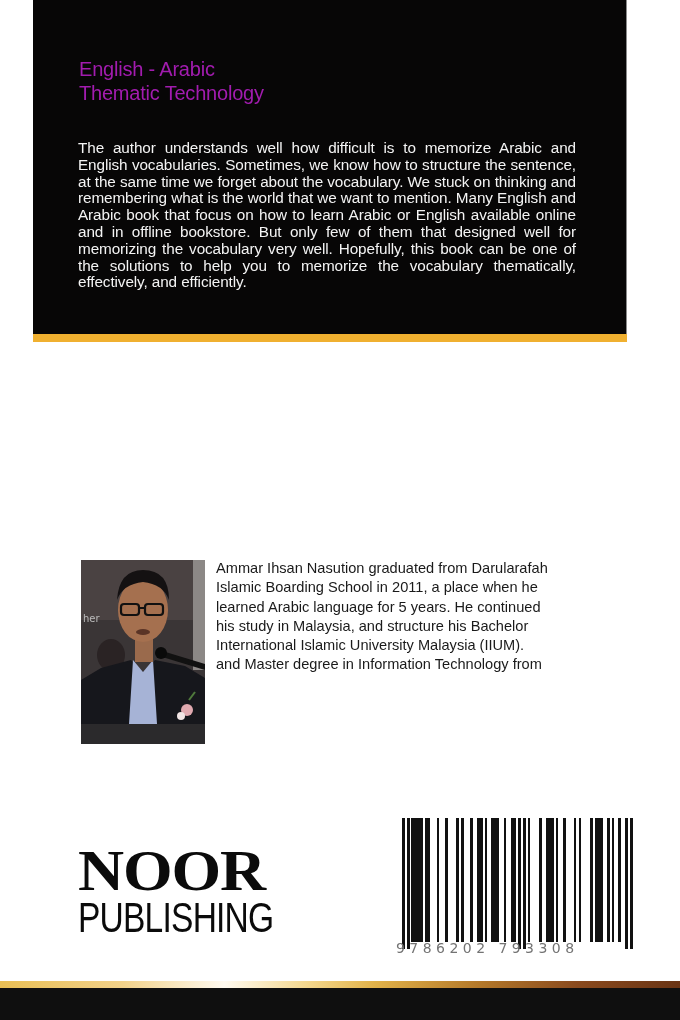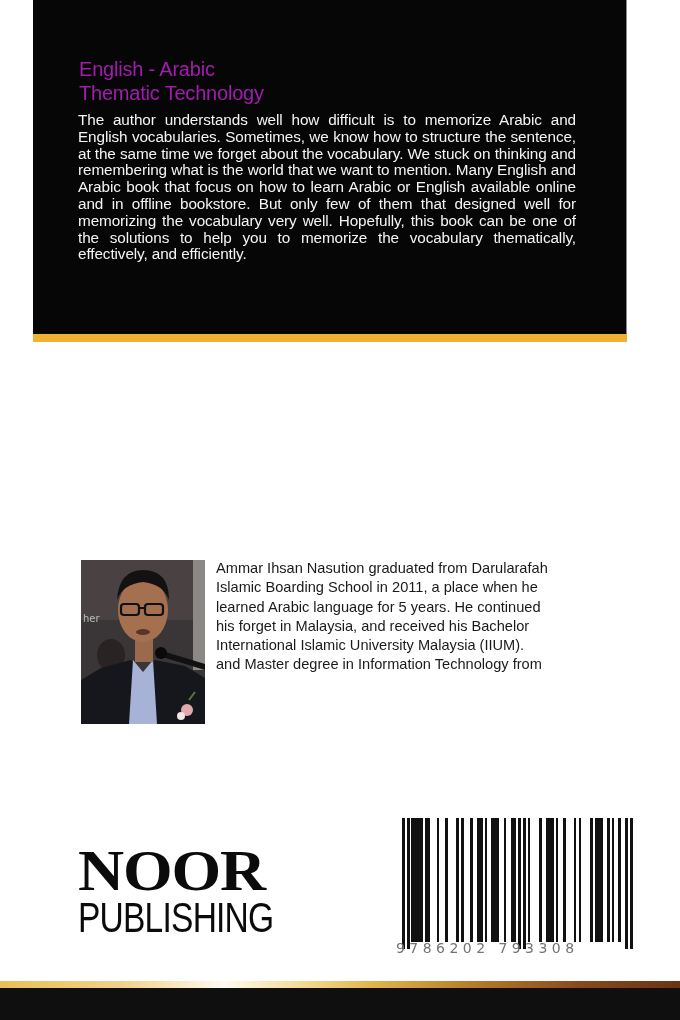--- a/index.html
+++ b/index.html
@@ -17,26 +17,26 @@
     position:absolute; left:33px; top:334px; width:594px; height:8px;
     background:#f0b030;
   }
   .title {
     position:absolute; left:79px; top:57px;
     color:#a21caf; font-size:20px; line-height:24px; font-weight:normal;
     letter-spacing:-0.2px;
   }
   .title div { white-space:nowrap; }
   .blurb {
-    position:absolute; left:78px; top:112px; width:498px;
+    position:absolute; left:78px; top:140px; width:498px;
     color:#f4f4f4; font-size:15.3px; line-height:16.8px;
     text-align:justify; letter-spacing:-0.1px;
   }
   .author-photo {
-    position:absolute; left:81px; top:560px; width:124px; height:164px;
+    position:absolute; left:81px; top:560px; width:124px; height:184px;
     overflow:hidden; background:#2b2a2c;
   }
   .author-photo svg { display:block; }
   .author-bio {
     position:absolute; left:216px; top:559px; width:420px;
     color:#1a1a1a; font-size:14.6px; line-height:19.3px;
   }
   .author-bio div { white-space:nowrap; }
   .publisher-logo {
     position:absolute; left:78px; top:848px; width:210px;
@@ -104,21 +104,21 @@
     <circle cx="80" cy="93" r="6" fill="#0a0a0a"></circle>
     <circle cx="106" cy="150" r="6" fill="#e0a9b0"></circle>
     <circle cx="100" cy="156" r="4" fill="#f2e6e6"></circle>
     <path d="M108 140 L114 132" stroke="#4f7a3c" stroke-width="2"></path>
   </svg>
 </div>
 <div class="author-bio">
   <div>Ammar Ihsan Nasution graduated from Darularafah</div>
   <div>Islamic Boarding School in 2011, a place when he</div>
   <div>learned Arabic language for 5 years. He continued</div>
-  <div>his forget in Malaysia, and received his Bachelor</div>
+  <div>his study in Malaysia, and structure his Bachelor</div>
   <div>International Islamic University Malaysia (IIUM).</div>
   <div>and Master degree in Information Technology from</div>
 </div>
 
 <div class="publisher-logo">
   <div class="logo-noor">NOOR</div>
   <div class="logo-publishing">PUBLISHING</div>
 </div>
 
 <div class="barcode">

